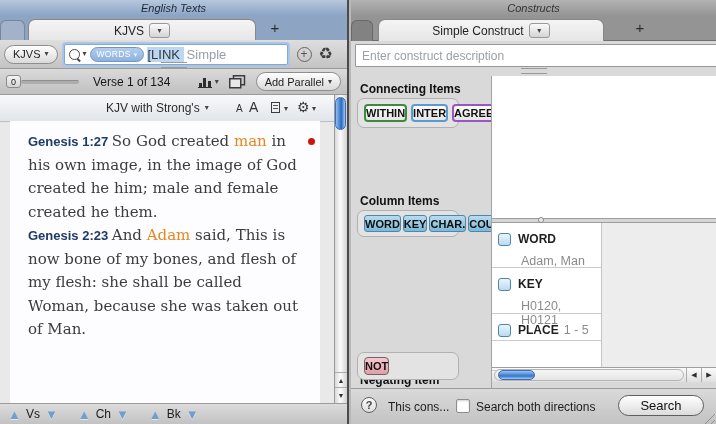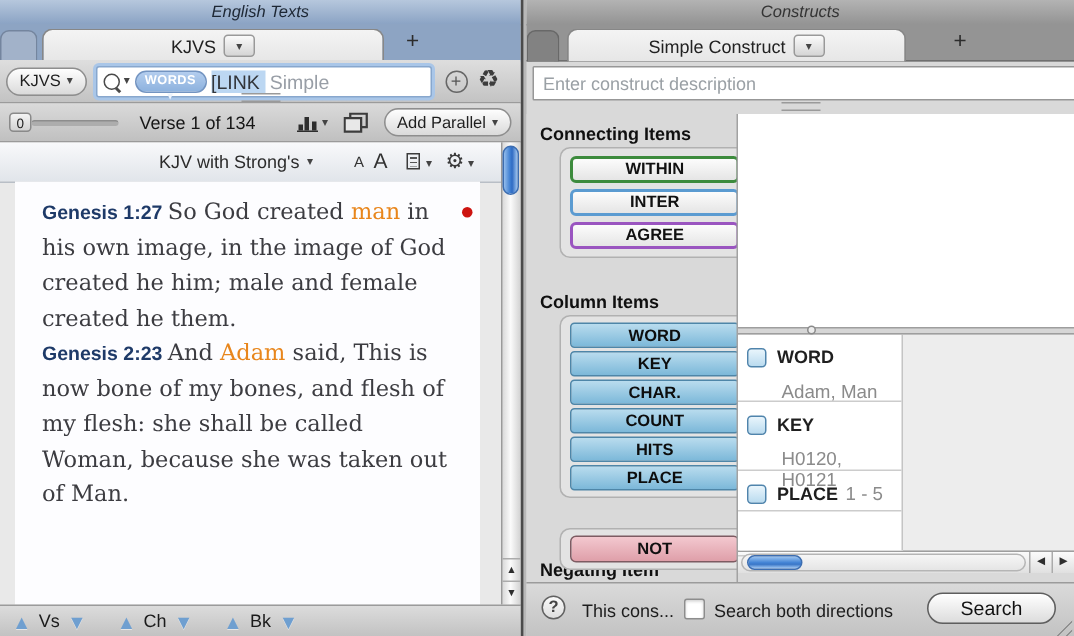--- a/index.html
+++ b/index.html
@@ -34,22 +34,22 @@
   .btn-round{height:19px;padding:0 8px;border:1px solid #8e8e8e;border-radius:10px;
              background:linear-gradient(#fefefe,#dadada);font-size:11px;color:#1e1e1e;
              display:flex;align-items:center;gap:4px;box-sizing:border-box;}
   .searchfield{width:224px;height:21px;margin-left:6px;background:#fff;border:1px solid #88a7cd;
                box-shadow:0 0 0 2px #a9c6e8;border-radius:2px;display:flex;align-items:center;
                padding:0 4px;gap:3px;box-sizing:border-box;}
   .mag{position:relative;width:9px;height:9px;border:1.5px solid #4a4a4a;border-radius:50%;flex:none;}
   .mag::after{content:"";position:absolute;left:8px;top:8px;width:4px;height:1.8px;background:#4a4a4a;
               transform:rotate(45deg);transform-origin:0 0;}
   .pill{height:13px;padding:0 6px;border-radius:8px;border:1px solid #7394c1;
-        background:linear-gradient(#b3cdee,#8db2de);color:#fff;font-size:8.5px;font-weight:bold;
-        display:flex;align-items:center;gap:3px;letter-spacing:.3px;flex-direction:column;}
+        background:linear-gradient(#b3cdee,#8db2de);color:#fff;font-size:8.5px;font-weight:normal;
+        display:flex;align-items:center;gap:3px;letter-spacing:.3px;}
   .pill .dd{color:#eef4fc;font-size:7px;}
   .q-sel{font-size:13px;color:#33363b;background:#bcd7f2;white-space:pre;}
   .q-ghost{font-size:13px;color:#989ea6;}
   .btn-pluscircle{width:15px;height:15px;margin-left:9px;border:1.5px solid #666;border-radius:50%;
                   font-size:12px;line-height:13px;text-align:center;color:#555;box-sizing:border-box;flex:none;}
   .icon-recycle{font-size:16px;color:#3d3d3d;margin-left:7px;line-height:1;}
   .navrow{position:absolute;left:0;top:69px;width:100%;height:26px;
           background:linear-gradient(#dadada,#c0c0c0);border-bottom:1px solid #9a9a9a;
           display:flex;align-items:center;padding:0 6px;box-sizing:border-box;}
   .slider-tag{width:15px;height:13px;border:1px solid #8a8a8a;border-radius:3px;
@@ -102,22 +102,22 @@
   .tab-stub-r{position:absolute;left:0;top:4px;width:20px;height:20px;background:#828282;
               border:1px solid #686868;border-bottom:none;border-radius:6px 6px 0 0;}
   .descrow{position:absolute;left:0;top:40px;width:100%;height:32px;}
   .descinput{position:absolute;left:4px;top:4px;width:412px;height:23px;box-sizing:border-box;
              border:1px solid #979797;background:#fff;font-size:12px;color:#3b82f6;padding:0 6px;
              font-family:"Liberation Sans",sans-serif;border-radius:1px;}
   .descinput::placeholder{color:#9aa0a5;}
   .main{position:absolute;left:0;top:76px;width:100%;height:312px;}
   .sidebar{position:absolute;left:0;top:0;width:140px;height:312px;background:#d9d9d9;}
   .side-label{position:absolute;left:9px;font-size:12px;font-weight:bold;color:#101010;}
-  .groupbox{position:absolute;left:22px;width:127px;background:#e3e3e3;border:1px solid #b1b1b1;
-            border-radius:7px;box-sizing:border-box;display:flex;flex-direction:column;}
+  .groupbox{position:absolute;left:6px;width:102px;background:#e3e3e3;border:1px solid #b1b1b1;
+            border-radius:7px;box-sizing:border-box;display:flex;}
   .gb1{top:22px;padding:5px 6px;gap:4px;}
   .gb2{top:134px;padding:4px 6px;gap:2px;}
   .gb3{top:276px;padding:4px 6px;}
   .cbtn{height:18px;border-radius:4px;border-width:2px;border-style:solid;
         background:linear-gradient(#fcfcfc,#e5e5e5);font-size:11px;font-weight:bold;color:#111;
         display:flex;align-items:center;justify-content:center;box-sizing:border-box;}
   .colbtn{height:17px;border-radius:3px;border:1px solid #4e86a8;
           background:linear-gradient(#b9dcee,#7cb8d9);font-size:11px;font-weight:bold;color:#0d0d0d;
           display:flex;align-items:center;justify-content:center;box-sizing:border-box;}
   .notbtn{height:18px;border-radius:4px;border:1px solid #7d5b62;

